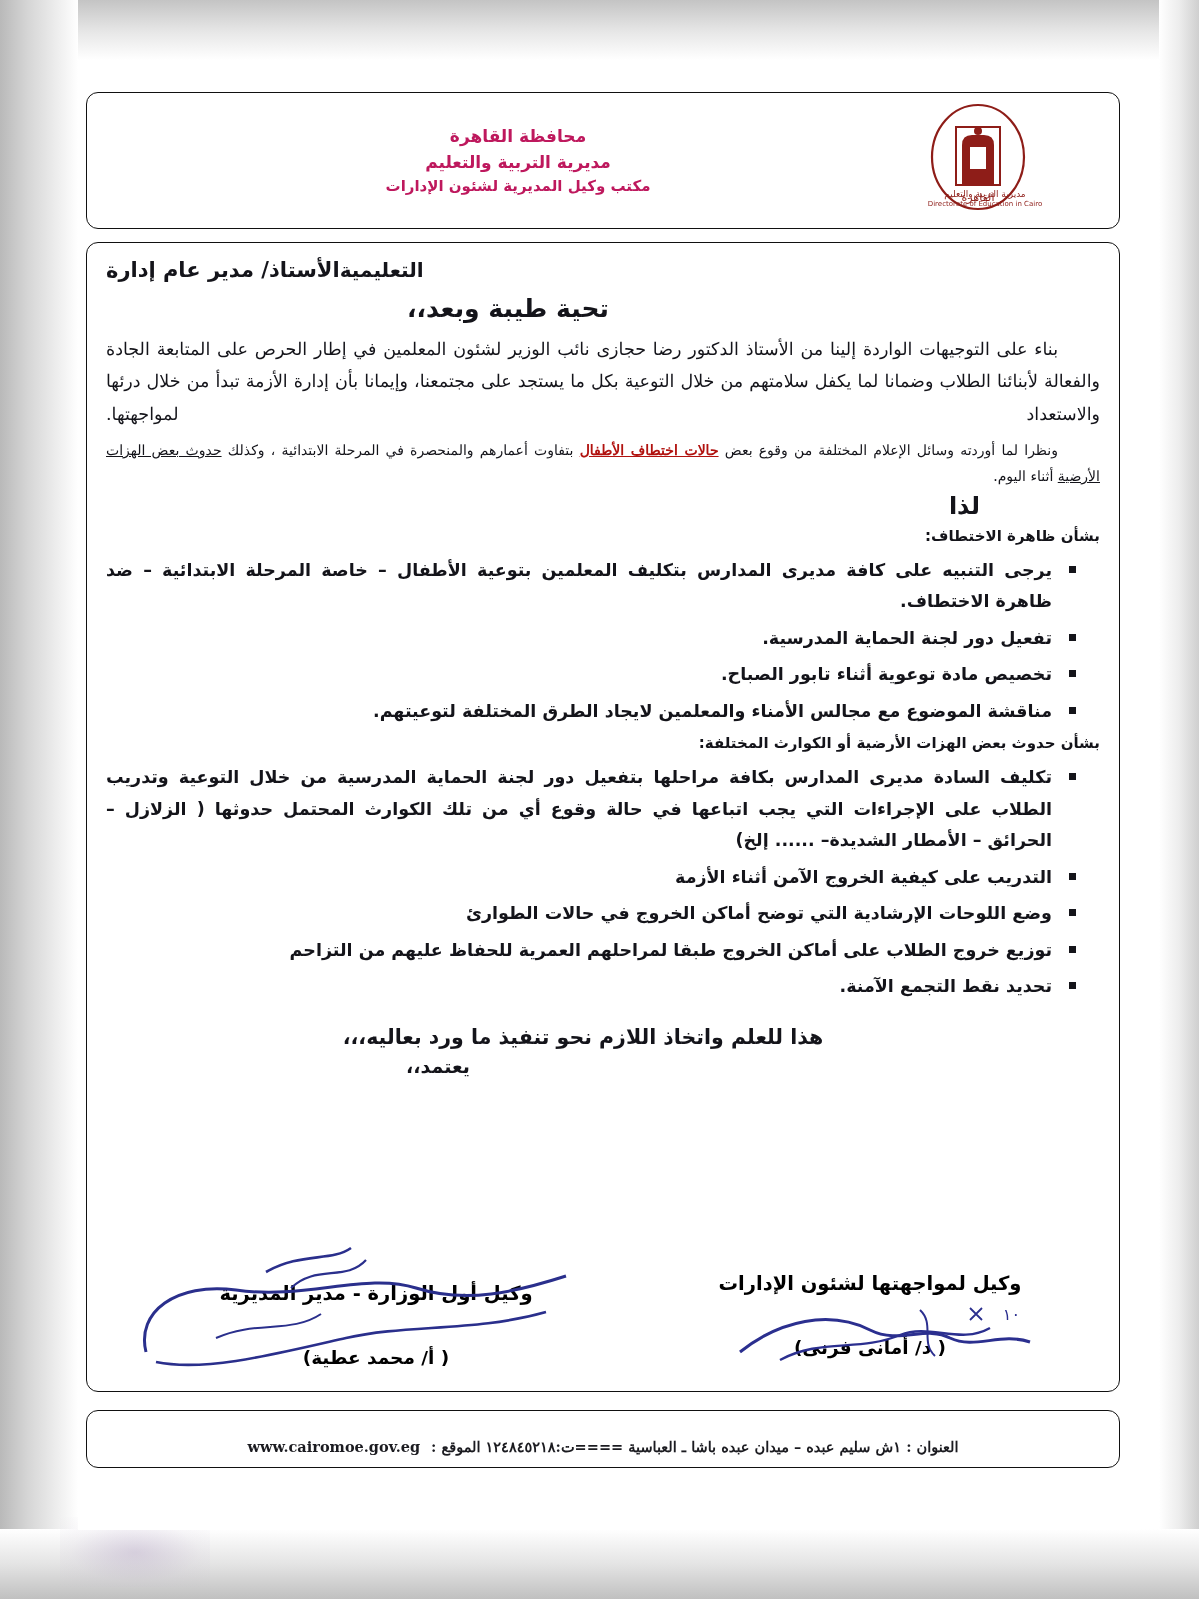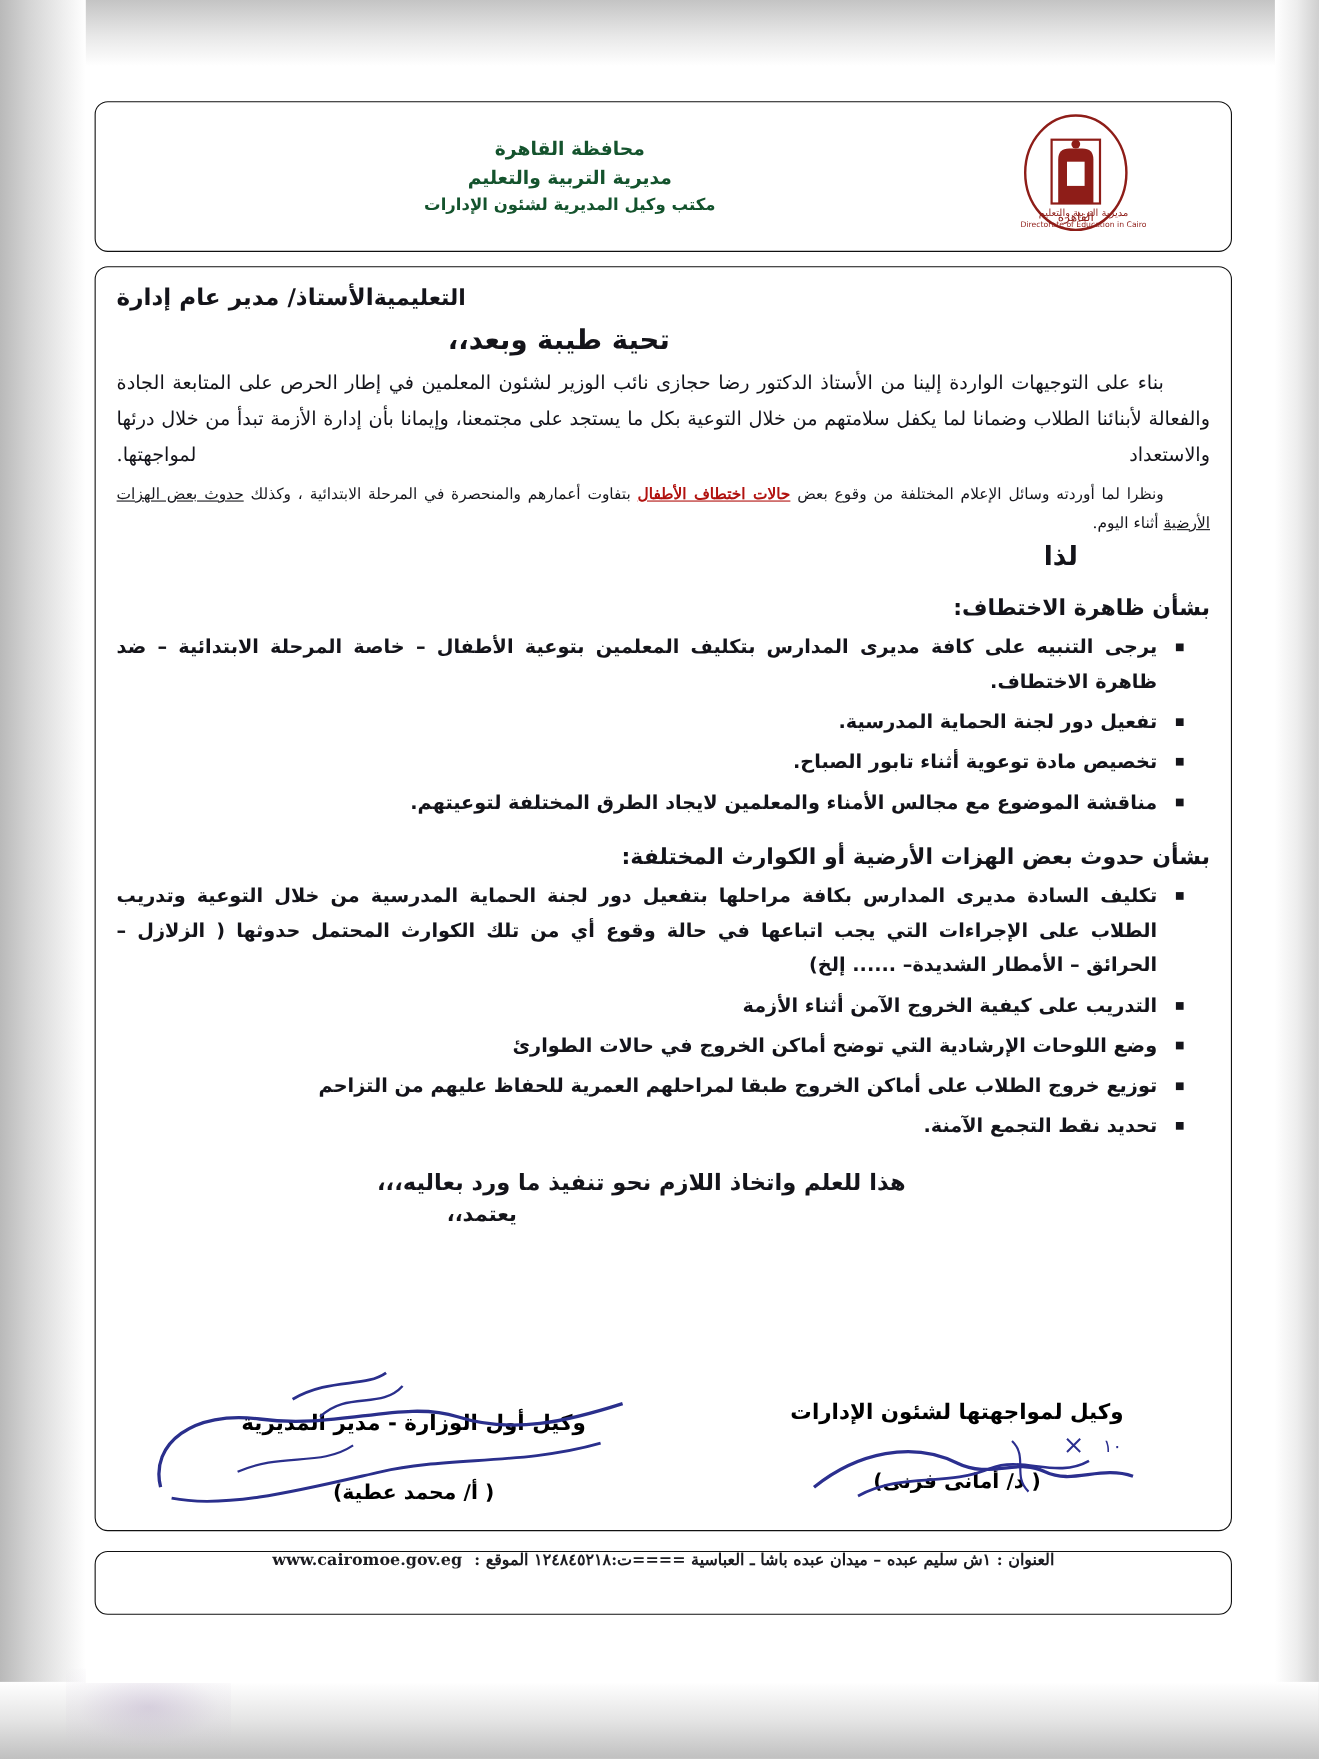--- a/index.html
+++ b/index.html
@@ -82,21 +82,21 @@
   .logo svg { display: block; }
   .header-lines {
     flex: 1 1 auto;
     text-align: center;
     padding-left: 40px;
     padding-right: 0;
   }
   .header-lines div {
     font-family: "DejaVu Sans", sans-serif;
     font-weight: bold;
-    color: #14532d;
+    color: #be185d;
     line-height: 1.55;
   }
   .h-l1 { font-size: 17px; }
   .h-l2 { font-size: 17px; }
   .h-l3 { font-size: 15px; }
 
   
   .content {
     position: absolute;
     left: 28px;
@@ -147,23 +147,23 @@
 
   .lidha {
     text-align: right;
     font-weight: bold;
     font-size: 24px;
     margin: 2px 0 6px 0;
     padding-right: 120px;
     letter-spacing: 1px;
   }
   h2.section {
-    font-size: 20px;
-    font-weight: bold;
-    margin: 18px 0 8px 0;
+    font-size: 15px;
+    font-weight: bold;
+    margin: 6px 0 8px 0;
     text-align: right;
     line-height: 1.4;
   }
   ul.bullets {
     list-style: none;
     margin: 0 0 4px 0;
     padding: 0 14px 0 0;
   }
   ul.bullets > li {
     position: relative;
@@ -226,21 +226,21 @@
   }
   .scribble-right { right: 20px; top: 18px; }
   .scribble-left  { left: 10px; top: -30px; }
 
   
   .footer-inner {
     position: absolute;
     left: 8px; top: 1350px;
     width: 1034px; height: 72px;
     display: flex;
-    align-items: flex-start;
+    align-items: center;
     justify-content: center;
   }
   .footer-text {
     font-size: 14.5px;
     font-family: "DejaVu Serif", serif;
     font-weight: bold;
     color: #1b1b20;
     direction: rtl;
   }
   .footer-url {

